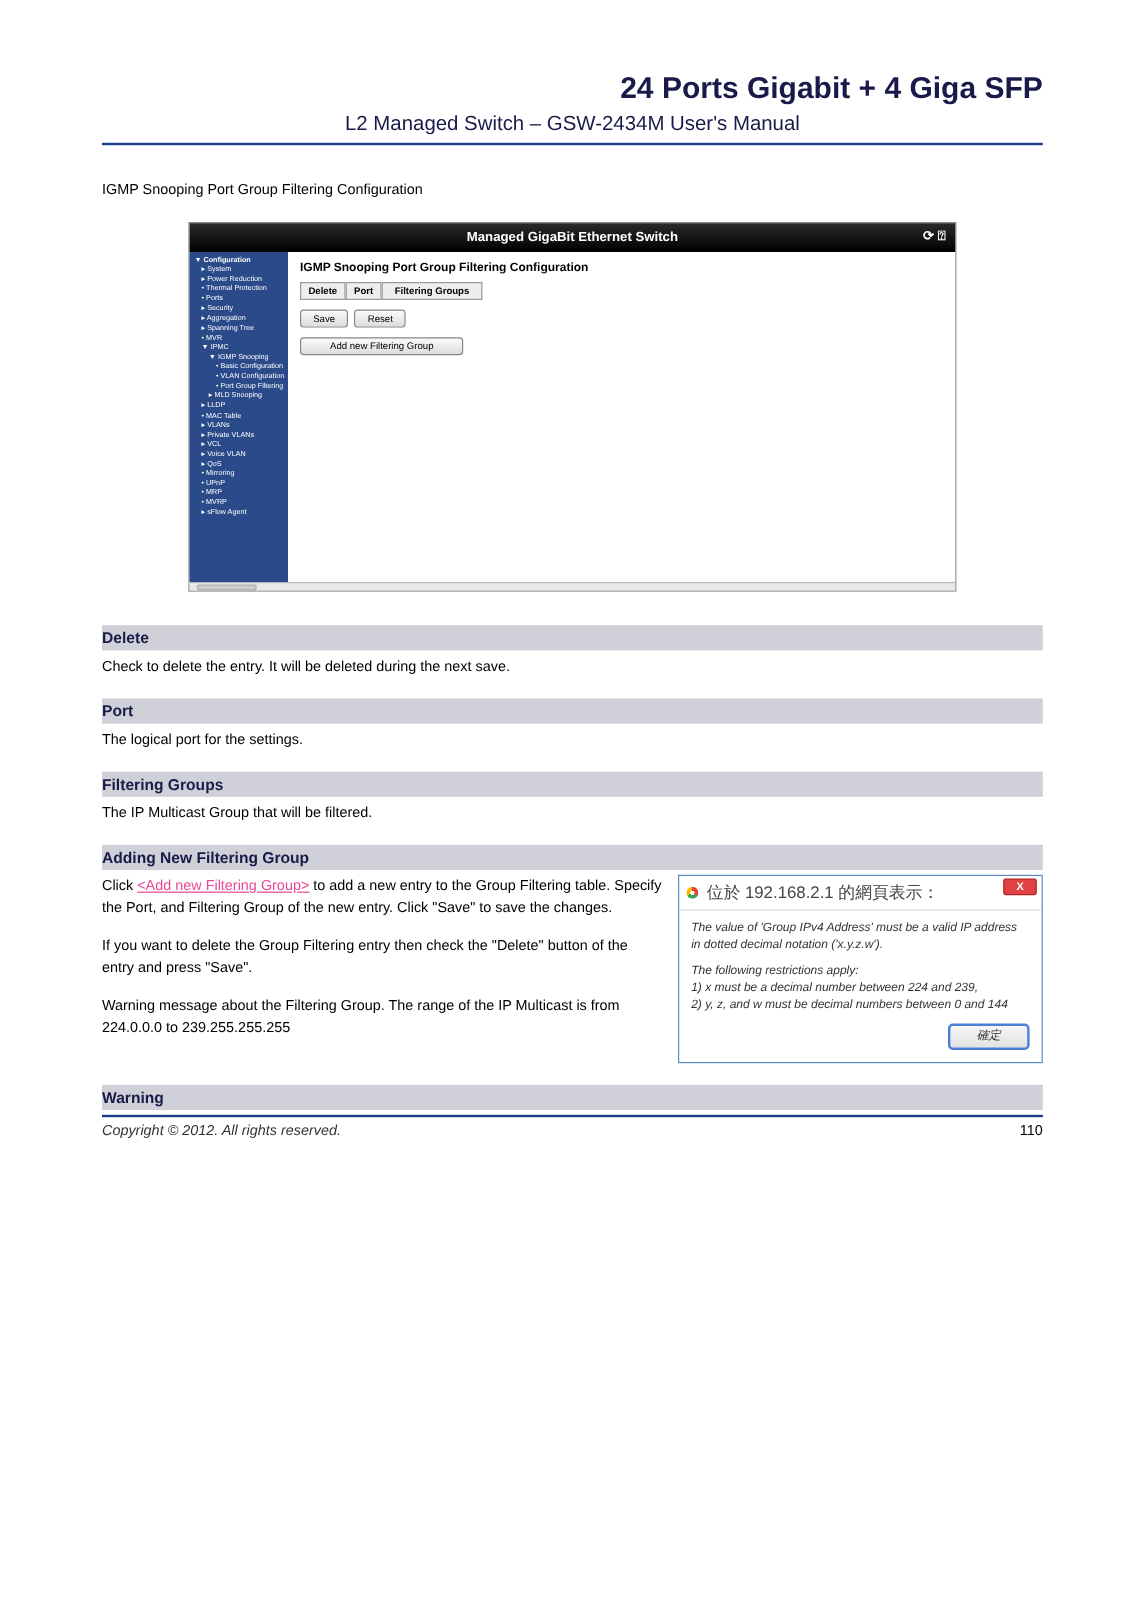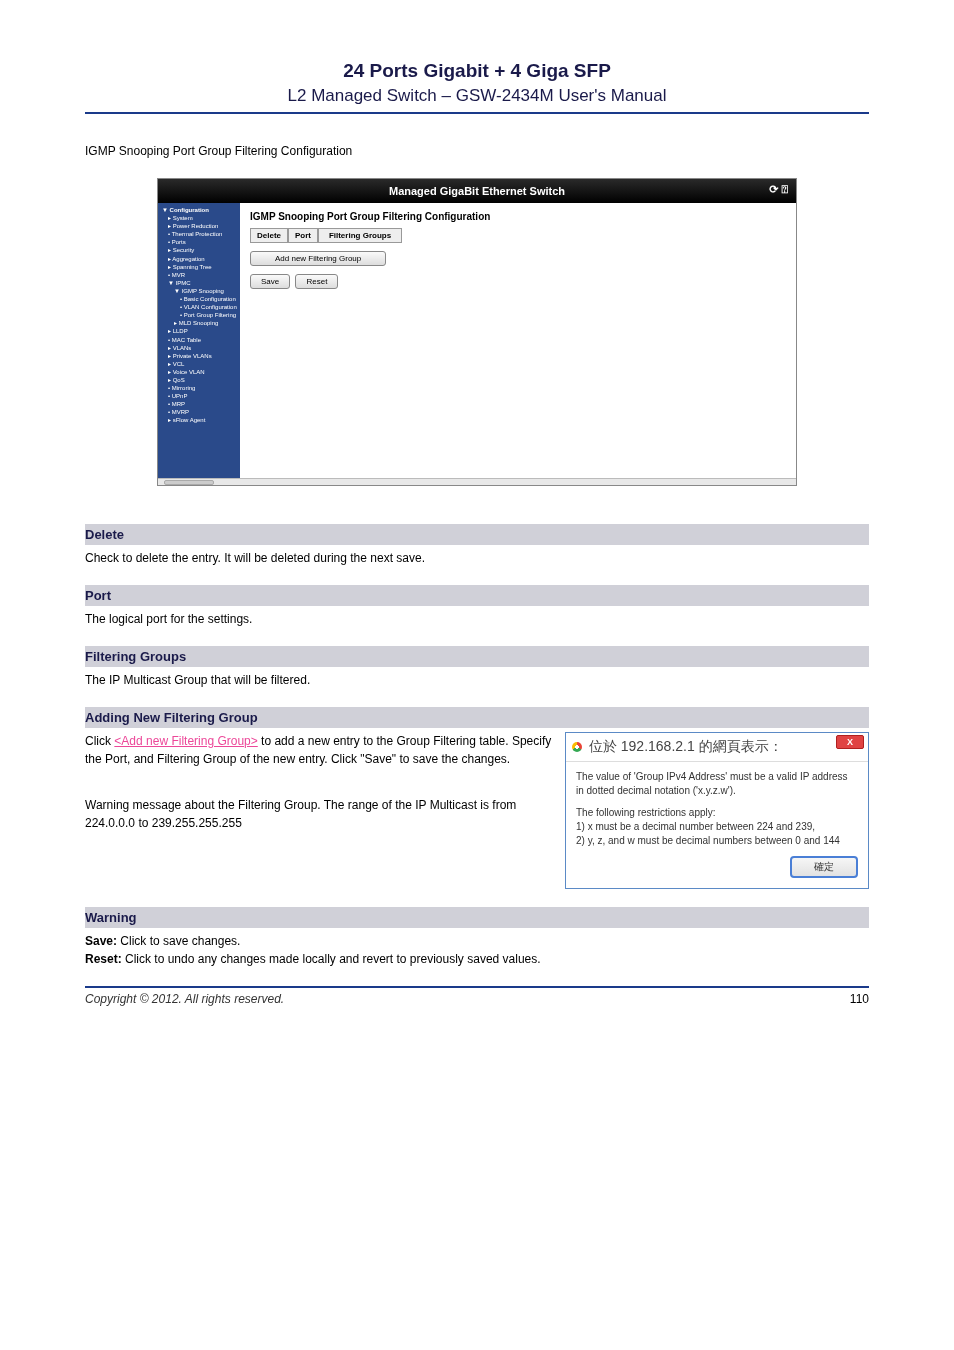--- a/index.html
+++ b/index.html
@@ -1,23 +1,23 @@
 <!DOCTYPE html>
 <html><head>
 <meta charset="utf-8">
 <style>
   * { margin: 0; padding: 0; box-sizing: border-box; }
   body { width: 954px; font-family: Arial, sans-serif; background: #fff; color: #000; font-size: 12px; }
   .page { padding: 60px 85px 30px 85px; }
-  .doc-title { text-align: center; font-size: 19px; font-weight: bold; color: #1a1a4a; margin-bottom: 4px; }
+  .doc-title { text-align: right; font-size: 25px; font-weight: bold; color: #1a1a4a; margin-bottom: 4px; }
   .doc-subtitle { text-align: center; font-size: 17px; color: #1a1a4a; margin-bottom: 2px; }
   .hr-blue { border: none; border-top: 2px solid #1a3a8a; margin-top: 6px; }
   .intro-text { margin: 28px 0 18px 0; font-size: 12px; line-height: 1.5; }
 
-  .screenshot-wrap { margin: 8px 0 38px 0; }
+  .screenshot-wrap { margin: 8px 0 28px 0; }
   .screenshot { width: 640px; margin: 0 auto; border: 1px solid #888; background: #fff; font-size: 8px; }
   .switch-hdr { background: linear-gradient(#2a2a2a,#000); color:#fff; text-align:center; padding: 6px 0; font-weight: bold; font-size: 11px; position: relative; }
   .hdr-icons { position: absolute; right: 8px; top: 4px; font-size: 11px; }
   .switch-body { display: flex; height: 275px; }
   .sidebar { width: 82px; background: #2a4a8a; color: #fff; overflow: hidden; padding: 3px 0; font-size: 6px; line-height: 1.35; }
   .sb-item { padding: 0 4px; white-space: nowrap; overflow: hidden; }
   .sb-l1 { padding-left: 4px; }
   .sb-l2 { padding-left: 10px; }
   .sb-l3 { padding-left: 16px; }
   .sb-l4 { padding-left: 22px; }
@@ -37,21 +37,21 @@
   .section-hdr { background: #d0d0d8; font-weight: bold; color: #1a1a4a; font-size: 13px; padding: 3px 4px 3px 0; margin-bottom: 4px; }
   .section-body { font-size: 12px; line-height: 1.5; margin-bottom: 18px; }
   .bracket-link { color: #ec4899; }
   .spacer-img { height: 14px; }
 
   .dialog-wrap { float: right; width: 304px; margin-left: 12px; }
   .dialog { border: 1px solid #5b8ac6; background: #fff; font-size: 10px; line-height: 1.4; position: relative; }
   .dialog-top { border-bottom: 1px solid #ddd; padding: 4px 6px; color: #444; font-size: 14px; }
   .chrome-icon { display:inline-block; width:10px; height:10px; border-radius:50%; background: radial-gradient(circle,#fff 25%, transparent 26%), conic-gradient(#ea4335 0 120deg,#34a853 120deg 240deg,#fbbc05 240deg 360deg); vertical-align:middle; margin-right:3px;}
   .close-x { position: absolute; top: 2px; right: 4px; background: #e04343; color: #fff; width: 28px; height: 14px; text-align: center; font-size: 9px; font-weight: bold; border: 1px solid #b02020; border-radius: 2px; line-height: 13px; }
-  .dialog-body { padding: 8px 10px 10px 10px; color: #333; }
+  .dialog-body { padding: 8px 10px 10px 10px; color: #333; font-style: italic; }
   .dialog-body p { margin-bottom: 8px; }
   .dialog-btn { float: right; border: 2px solid #4a7fd6; border-radius: 4px; background: linear-gradient(#f6f6f6,#e2e2e2); padding: 2px 22px; font-size: 10px; text-align: center; }
   .clearfix::after { content:""; display:table; clear:both; }
 
   .footer { border-top: 2px solid #1a3a8a; padding-top: 4px; font-size: 12px; }
   .footer-left { float:left; font-style: italic; color: #333; }
   .footer-right { float:right; }
 </style>
 </head>
 <body>
@@ -97,25 +97,25 @@
             <div class="sb-item sb-l2">• UPnP</div>
             <div class="sb-item sb-l2">• MRP</div>
             <div class="sb-item sb-l2">• MVRP</div>
             <div class="sb-item sb-l2">▸ sFlow Agent</div>
           </div>
         <div class="main-pane">
           <div class="pane-title">IGMP Snooping Port Group Filtering Configuration</div>
           <div class="tbl-head">
             <span class="th1">Delete</span><span class="th2">Port</span><span class="th3">Filtering Groups</span>
           </div>
-          <div><span class="btn btn-wide">Add new Filtering Group</span></div>
           <div>
             <span class="btn">Save</span>
             <span class="btn">Reset</span>
           </div>
+          <div><span class="btn btn-wide">Add new Filtering Group</span></div>
         </div>
       </div>
       <div class="scroll-track">
           <div class="scroll-thumb"></div>
         </div>
     </div>
   </div>
 
   <div class="section-hdr">Delete</div>
   <div class="section-body">Check to delete the entry. It will be deleted during the next save.</div>
@@ -145,27 +145,24 @@
           <div class="clearfix">
               <span class="dialog-btn">確定</span>
             </div>
         </div>
       </div>
     </div>
     <p>
       <span>Click </span><u class="bracket-link">&lt;Add new Filtering Group&gt;</u><span> to add a new entry to the Group Filtering table. Specify the Port, and Filtering Group of the new entry. Click "Save" to save the changes.</span>
     </p>
     <div class="spacer-img"></div>
+    <p>If you want to delete the Group Filtering entry then check the "Delete" button of the entry and press "Save".</p>
     <div class="spacer-img"></div>
     <p>Warning message about the Filtering Group. The range of the IP Multicast is from 224.0.0.0 to 239.255.255.255</p>
   </div>
 
   <div class="section-hdr">Warning</div>
-  <div class="section-body">
-    <b>Save:</b><span> Click to save changes.</span><br>
-    <b>Reset:</b><span> Click to undo any changes made locally and revert to previously saved values.</span>
-  </div>
 
   <div class="footer clearfix">
     <span class="footer-left">Copyright © 2012. All rights reserved.</span>
     <span class="footer-right">110</span>
   </div>
 </div>
 
 </body></html>

